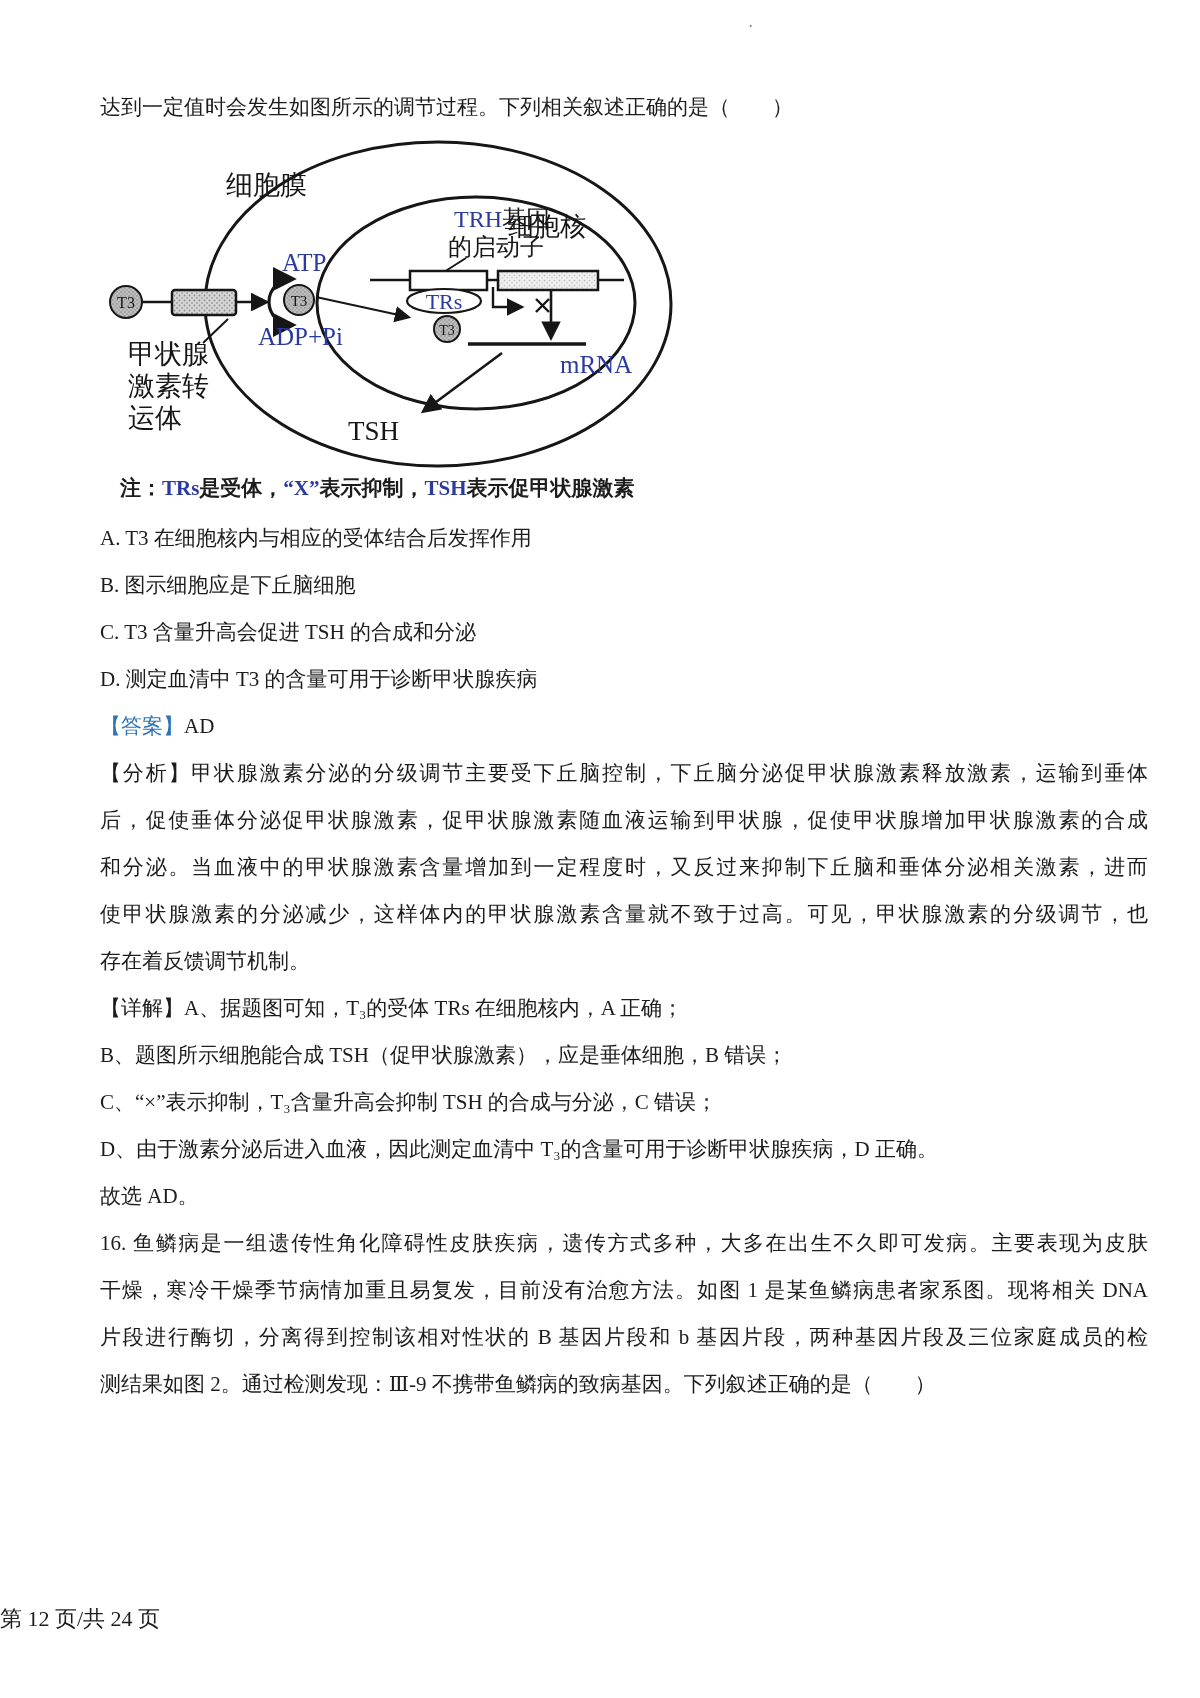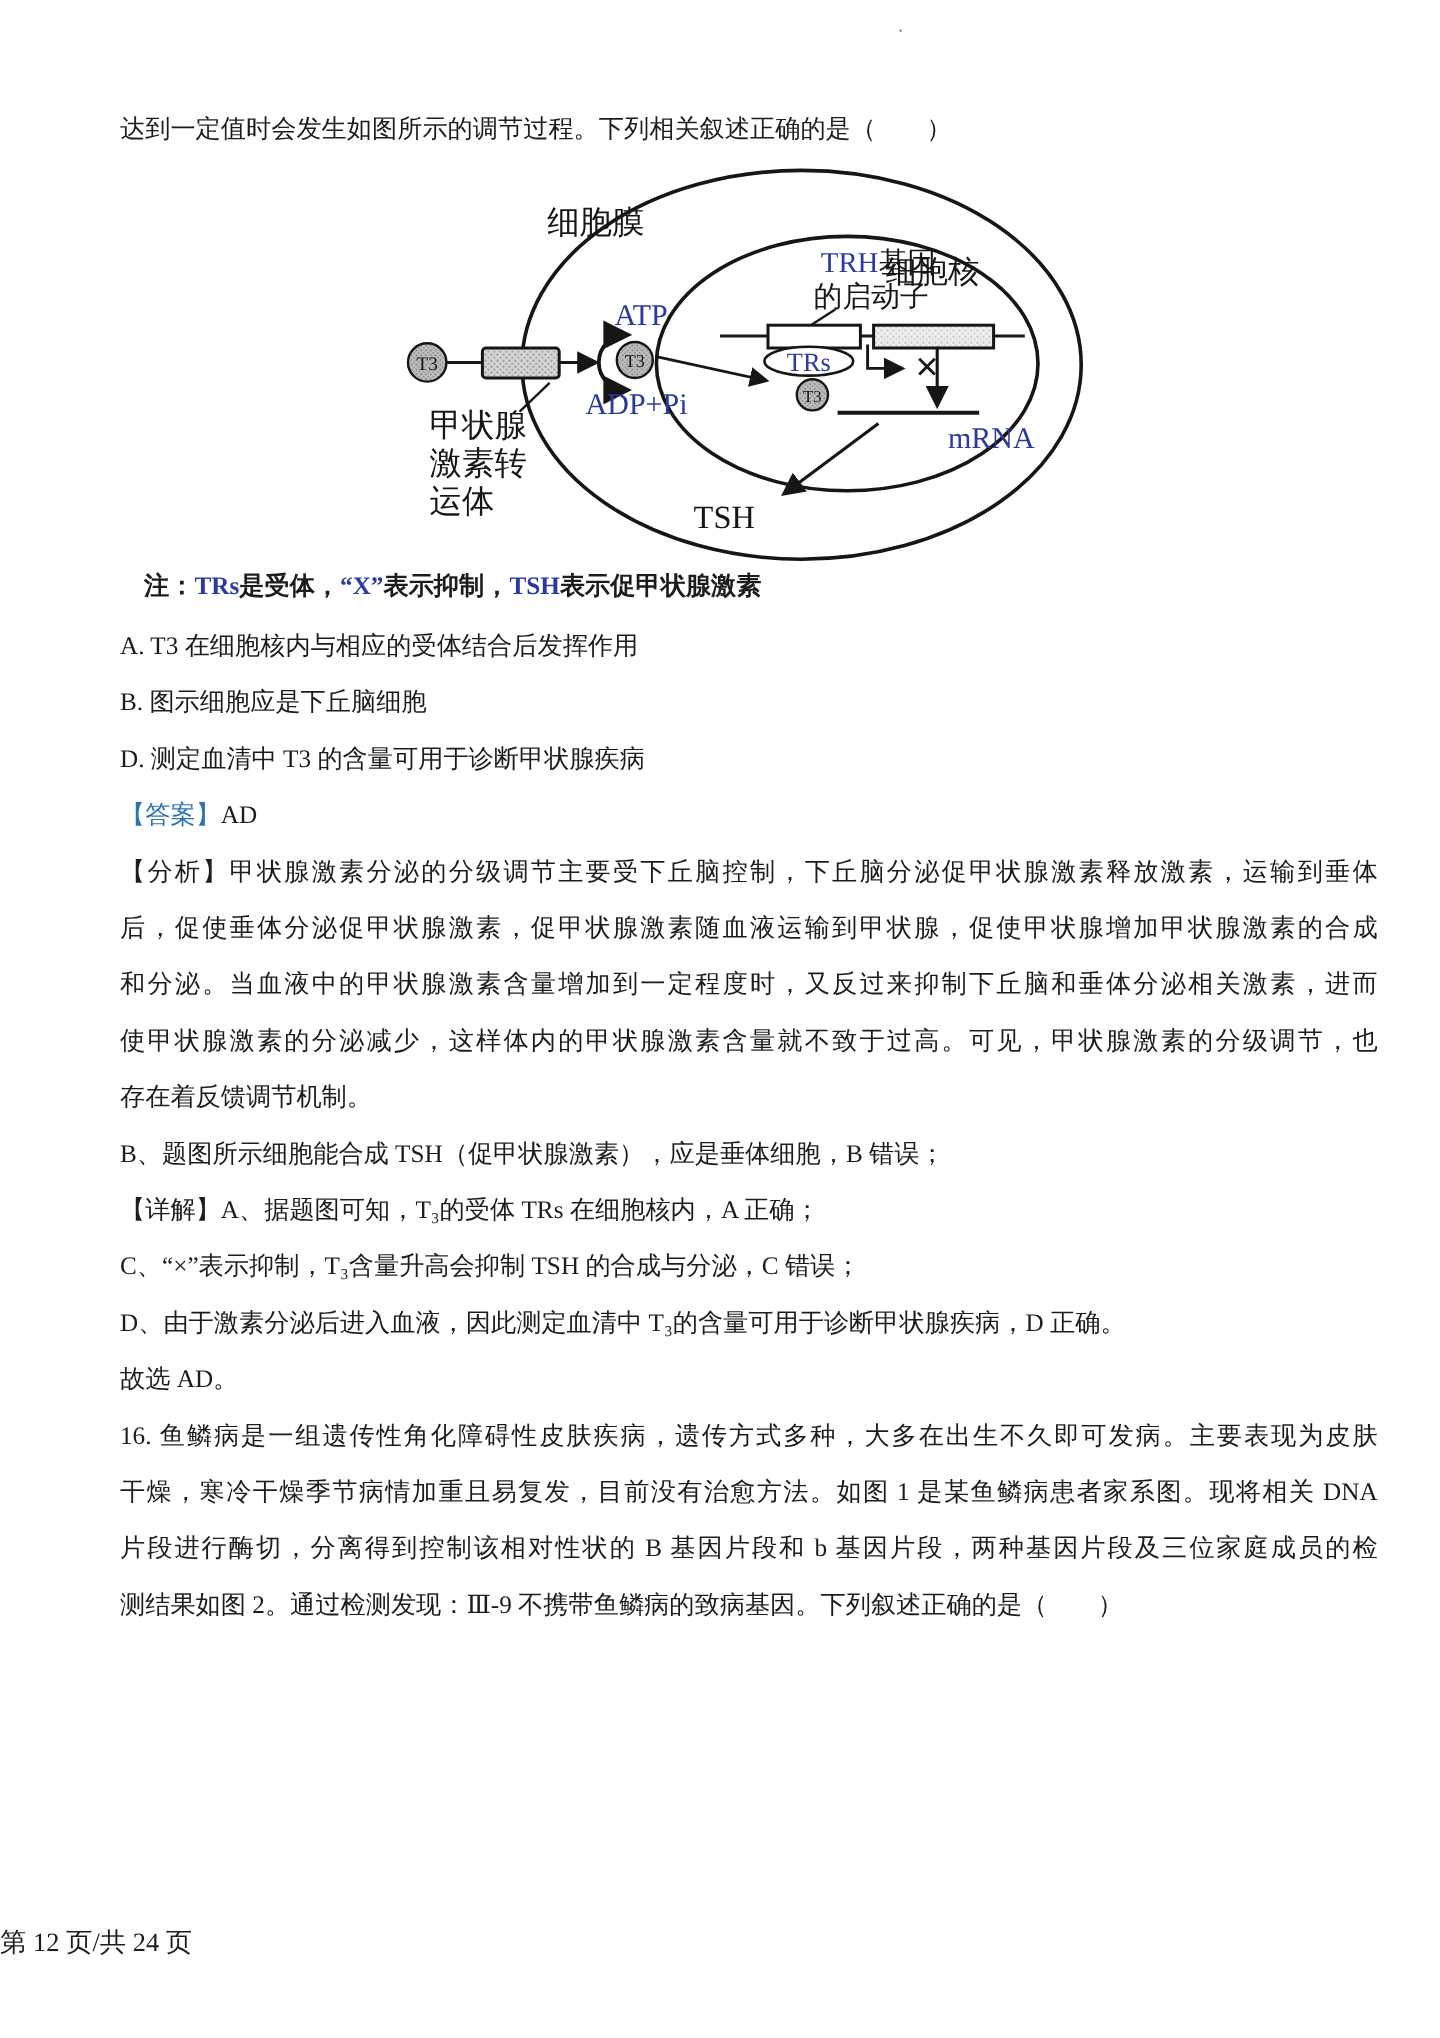--- a/index.html
+++ b/index.html
@@ -13,21 +13,21 @@
     font-family:"Liberation Serif","DejaVu Serif",serif;
     color:var(--ink);
   }
   .page{padding:84px 52px 0 100px;}
   .tline{
     font-size:21px;line-height:47px;height:47px;overflow:hidden;
     white-space:normal;
   }
   .tline.fill{text-align:justify;text-align-last:justify;}
   .blue-label{color:var(--label-blue);}
-  .diagram-wrap{margin:8px 0 0 8px;height:330px;text-align:center;}
+  .diagram-wrap{margin:8px 0 0 8px;height:330px;}
   .note{
     margin:4px 0 0 20px;font-size:21px;line-height:30px;height:30px;font-weight:bold;
   }
   .note .blue{color:var(--latin-blue);}
   .opt-block{margin-top:12px;}
   .footer{
     position:absolute;left:0;top:1604px;width:1200px;text-align:left;
     font-size:22px;color:#1c1c1c;
   }
   .top-dot{
@@ -118,37 +118,38 @@
       <line class="ln" x1="394" y1="214" x2="316" y2="272" stroke-width="2.6" marker-end="url(#arr)"></line>
       <text x="240" y="301" font-size="27">TSH</text>
     </svg>
   </div>
 
   <div class="note"><span class="">注：</span><span class="blue">TRs</span><span class="">是受体，</span><span class="blue">“X”</span><span class="">表示抑制，</span><span class="blue">TSH</span><span class="">表示促甲状腺激素</span></div>
 
   <div class="opt-block">
       <div class="tline">A. T3 在细胞核内与相应的受体结合后发挥作用</div>
       <div class="tline">B. 图示细胞应是下丘脑细胞</div>
+      <div class="tline">C. T3 含量升高会促进 TSH 的合成和分泌</div>
       <div class="tline">D. 测定血清中 T3 的含量可用于诊断甲状腺疾病</div>
     </div>
 
   <div class="tline"><span class="blue-label">【答案】</span><span>AD</span></div>
 
 
   <div>
       <div class="tline fill">【分析】甲状腺激素分泌的分级调节主要受下丘脑控制，下丘脑分泌促甲状腺激素释放激素，运输到垂体</div>
       <div class="tline fill">后，促使垂体分泌促甲状腺激素，促甲状腺激素随血液运输到甲状腺，促使甲状腺增加甲状腺激素的合成</div>
       <div class="tline fill">和分泌。当血液中的甲状腺激素含量增加到一定程度时，又反过来抑制下丘脑和垂体分泌相关激素，进而</div>
       <div class="tline fill">使甲状腺激素的分泌减少，这样体内的甲状腺激素含量就不致于过高。可见，甲状腺激素的分级调节，也</div>
       <div class="tline">存在着反馈调节机制。</div>
     </div>
 
   <div>
+      <div class="tline">【详解】A、据题图可知，T₃的受体 TRs 在细胞核内，A 正确；</div>
       <div class="tline">B、题图所示细胞能合成 TSH（促甲状腺激素），应是垂体细胞，B 错误；</div>
-      <div class="tline">【详解】A、据题图可知，T₃的受体 TRs 在细胞核内，A 正确；</div>
       <div class="tline">C、“×”表示抑制，T₃含量升高会抑制 TSH 的合成与分泌，C 错误；</div>
       <div class="tline">D、由于激素分泌后进入血液，因此测定血清中 T₃的含量可用于诊断甲状腺疾病，D 正确。</div>
       <div class="tline">故选 AD。</div>
     </div>
 
   <div>
       <div class="tline fill">16. 鱼鳞病是一组遗传性角化障碍性皮肤疾病，遗传方式多种，大多在出生不久即可发病。主要表现为皮肤</div>
       <div class="tline fill">干燥，寒冷干燥季节病情加重且易复发，目前没有治愈方法。如图 1 是某鱼鳞病患者家系图。现将相关 DNA</div>
       <div class="tline fill">片段进行酶切，分离得到控制该相对性状的 B 基因片段和 b 基因片段，两种基因片段及三位家庭成员的检</div>
       <div class="tline">测结果如图 2。通过检测发现：Ⅲ-9 不携带鱼鳞病的致病基因。下列叙述正确的是（　　）</div>

